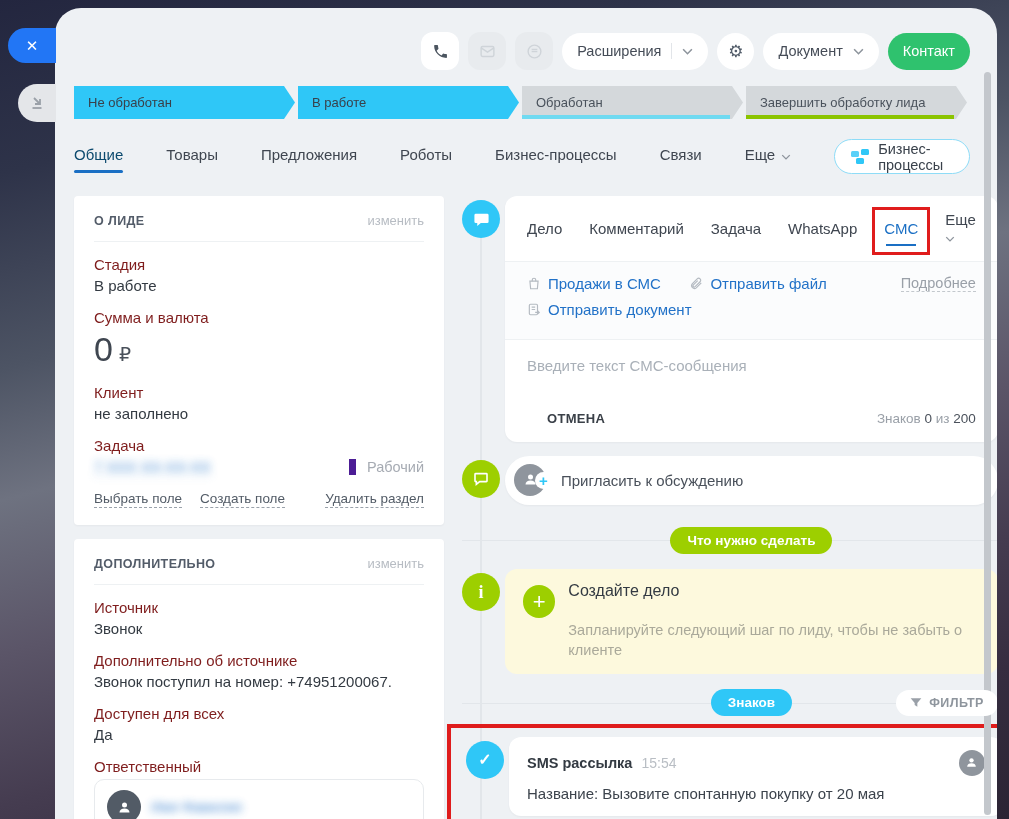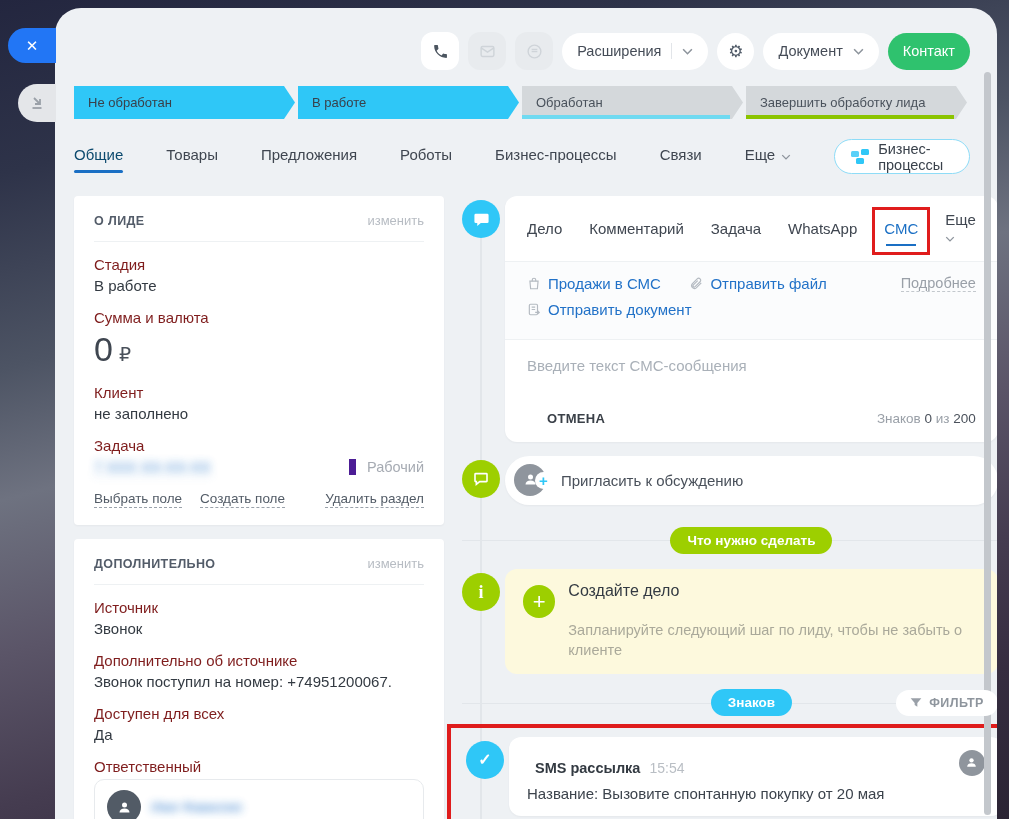--- a/index.html
+++ b/index.html
@@ -119,21 +119,21 @@
   .hint-card { flex:1; background:#fdf9dd; border-radius:12px; padding:13px 18px; display:flex; gap:13px; align-items:flex-start;}
   .plus-circle { width:33px; height:33px; border-radius:50%; background:#9dcf00; color:#fff; font-size:22px; font-weight:400;
     display:flex; align-items:center; justify-content:center; margin-top:3px; cursor:pointer;}
   .hint-title { font-size:16px; color:#333a42; margin-bottom:20px; cursor:pointer;}
   .hint-desc { font-size:14.5px; color:#aaa99a; line-height:1.4; max-width:420px;}
   
   .red-frame { border:4px solid #df1c1c; margin-left:-58px; padding:9px 10px 9px 58px; margin-right:-19px; position:relative;}
   .red-frame .trow { margin-bottom:12px; }
   .red-frame .trow:last-child { margin-bottom:0; }
   .e-card { flex:1; background:#fff; border-radius:12px; padding:13px 18px 14px; box-shadow:0 1px 2px rgba(50,60,70,.05);}
-  .e-hdr { display:flex; align-items:flex-end;margin-left:8px; }
+  .e-hdr { display:flex; align-items:center; }
   .e-title { font-size:14.5px; font-weight:700; color:#333a42;}
   .e-time { font-size:14px; color:#b9bec4; margin-left:9px;}
   .e-avatar { margin-left:auto; width:26px; height:26px; border-radius:50%; display:flex; align-items:center; justify-content:center; color:#fff;}
   .e-avatar.dark { background:#8f959d; }
   .e-body { font-size:15px; color:#3c434c; margin-top:9px;}
   svg { display:block; }
 </style>
 </head>
 <body>
 

